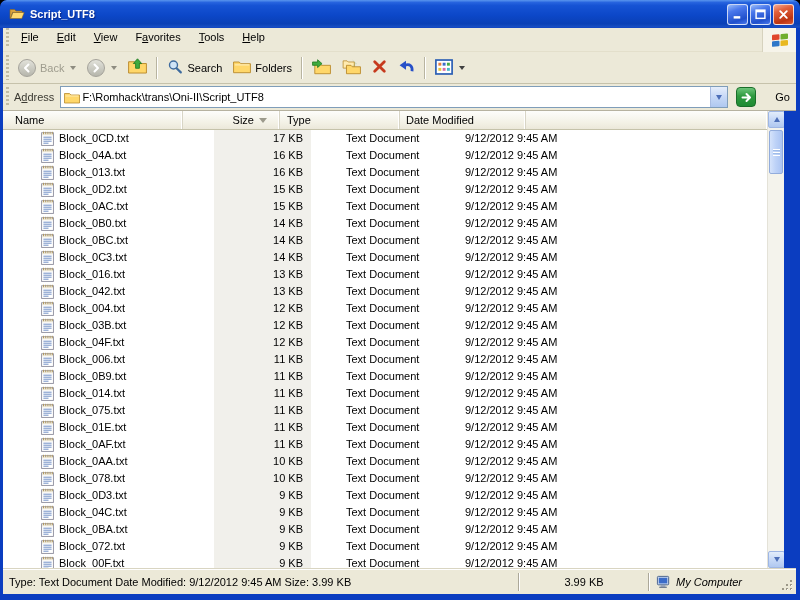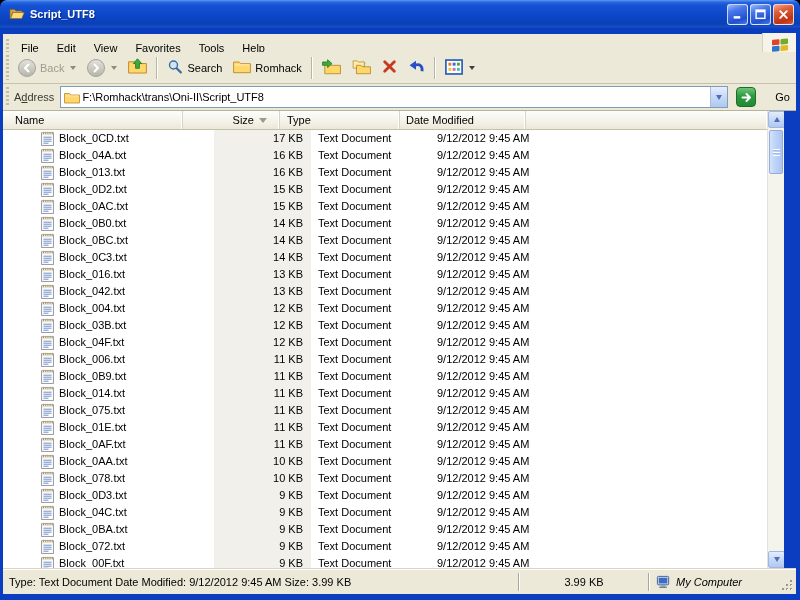--- a/index.html
+++ b/index.html
@@ -13,21 +13,21 @@
     display:flex;align-items:center;padding:0 6px;}
   .titlebar .ticon{width:18px;height:16px;margin:0 4px 0 2px;flex:none;}
   .title-text{color:#fff;font-weight:bold;font-size:11px;text-shadow:1px 1px 1px #0A2A8C;flex:1;white-space:nowrap;}
   .winbtn{width:21px;height:21px;border:1px solid rgba(255,255,255,.75);border-radius:3px;margin-left:2px;
     display:flex;align-items:center;justify-content:center;flex:none;}
   .winbtn.blue{background:linear-gradient(160deg,#9ABCF8 0%,#4A78EC 30%,#2050CC 75%,#4A78EC 100%);}
   .winbtn.red{background:linear-gradient(160deg,#F4A890 0%,#E2603A 30%,#BC3412 75%,#DC5830 100%);}
 
   
   .bar{position:absolute;left:3px;right:4px;background:#ECE9D8;}
-  .menubar{top:34px;height:24px;display:flex;align-items:flex-end;border-bottom:1px solid #E3DFCB;}
+  .menubar{top:28px;height:24px;display:flex;align-items:flex-start;border-bottom:1px solid #E3DFCB;}
   .menu-item{padding:3px 9px;cursor:default;}
   .menu-item u{text-decoration:underline;}
   .grip{width:5px;height:80%;margin:0 2px;flex:none;
     background:repeating-linear-gradient(180deg,#C1BCA4 0 2px,transparent 2px 4px);background-size:3px 100%;background-repeat:no-repeat;background-position:1px 0;}
   .winlogo{margin-left:auto;width:34px;height:24px;display:flex;align-items:center;justify-content:center;border-left:1px solid #D6D2BE;background:#F6F4EA;}
 
   .toolbar{top:52px;height:32px;display:flex;align-items:center;border-bottom:1px solid #C6C2AB;gap:1px;}
   .tbtn{display:flex;align-items:center;gap:4px;padding:2px 5px;height:26px;border-radius:3px;}
   .tbtn .lbl{white-space:nowrap;}
   .tbtn .lbl.dis{color:#9E9C8E;}
@@ -57,21 +57,21 @@
   .h-type{width:120px;padding-left:7px;}
   .h-date{width:126px;padding-left:6px;}
   .h-fill{flex:1;border-right:none;}
   .sort-arrow{width:0;height:0;border-left:4px solid transparent;border-right:4px solid transparent;border-top:5px solid #9C9A8C;}
 
   .list{position:absolute;left:0;top:19px;right:17px;bottom:0;overflow:hidden;}
   .row{display:flex;height:17px;line-height:17px;align-items:center;padding-left:31px;}
   .c-name{width:180px;display:flex;align-items:center;padding-left:7px;gap:5px;height:100%;overflow:hidden;}
   .c-name .doc-icon{width:13px;height:15px;flex:none;display:flex;}
   .c-size{width:97px;text-align:right;padding-right:8px;background:#F1F0EB;height:100%;}
-  .c-type{width:120px;padding-left:7px;height:100%;}
+  .c-type{width:120px;padding-left:7px;height:100%;margin-left:28px;}
   .c-date{width:126px;padding-left:6px;height:100%;white-space:nowrap;}
 
   
   .scrollbar{position:absolute;right:0;top:0;bottom:0;width:17px;background:#F4F3EC;border-left:1px solid #E4E2D8;}
   .sb-btn{position:absolute;left:0;width:17px;height:17px;border:1px solid #9EB6E4;border-radius:2px;
     background:linear-gradient(180deg,#E3EDFB,#C7D9F7 50%,#B0C8F0);display:flex;align-items:center;justify-content:center;}
   .sb-up{top:0;}
   .sb-down{bottom:0;}
   .tri-up-s{width:0;height:0;border-left:3.5px solid transparent;border-right:3.5px solid transparent;border-bottom:5px solid #4D6FB8;}
   .tri-down-s{width:0;height:0;border-left:3.5px solid transparent;border-right:3.5px solid transparent;border-top:5px solid #4D6FB8;}
@@ -178,21 +178,21 @@
       </span>
       <span class="lbl">Search</span>
     </span>
     <span class="tbtn">
       <span>
         <svg width="18" height="15" viewBox="0 0 16 13">
             <path d="M0.5 12 L0.5 2.5 L5.5 2.5 L7 4 L15.5 4 L15.5 12 Z" fill="#FFD76A" stroke="#B98A2C" stroke-width="0.8"></path>
             <path d="M1.5 5 H14.5" stroke="#FFEBB0" stroke-width="1"></path>
           </svg>
       </span>
-      <span class="lbl">Romhack</span>
+      <span class="lbl">Folders</span>
     </span>
     <span class="tsep"></span>
     <span class="tbtn">
       <span>
         <svg width="19" height="16" viewBox="0 0 17 14">
           <path d="M2.5 13 L2.5 4 L7 4 L8.5 5.5 L16.5 5.5 L16.5 13 Z" fill="#FFD76A" stroke="#B98A2C" stroke-width="0.8"></path>
           <path d="M0.5 4.5 L5 4.5 L5 2.5 L9 6 L5 9.5 L5 7.5 L0.5 7.5 Z" fill="#3FAA3F" stroke="#1E7A1E" stroke-width="0.7" transform="translate(0,-2)"></path>
         </svg>
       </span>
     </span>

